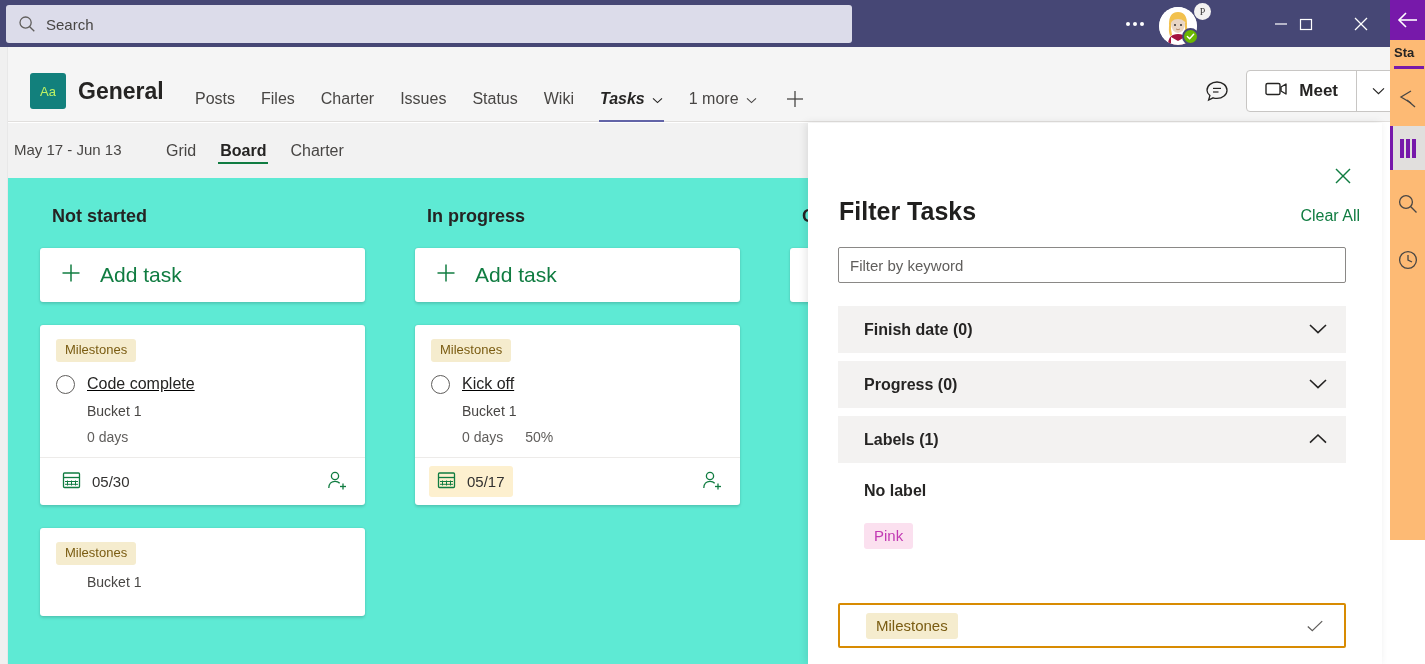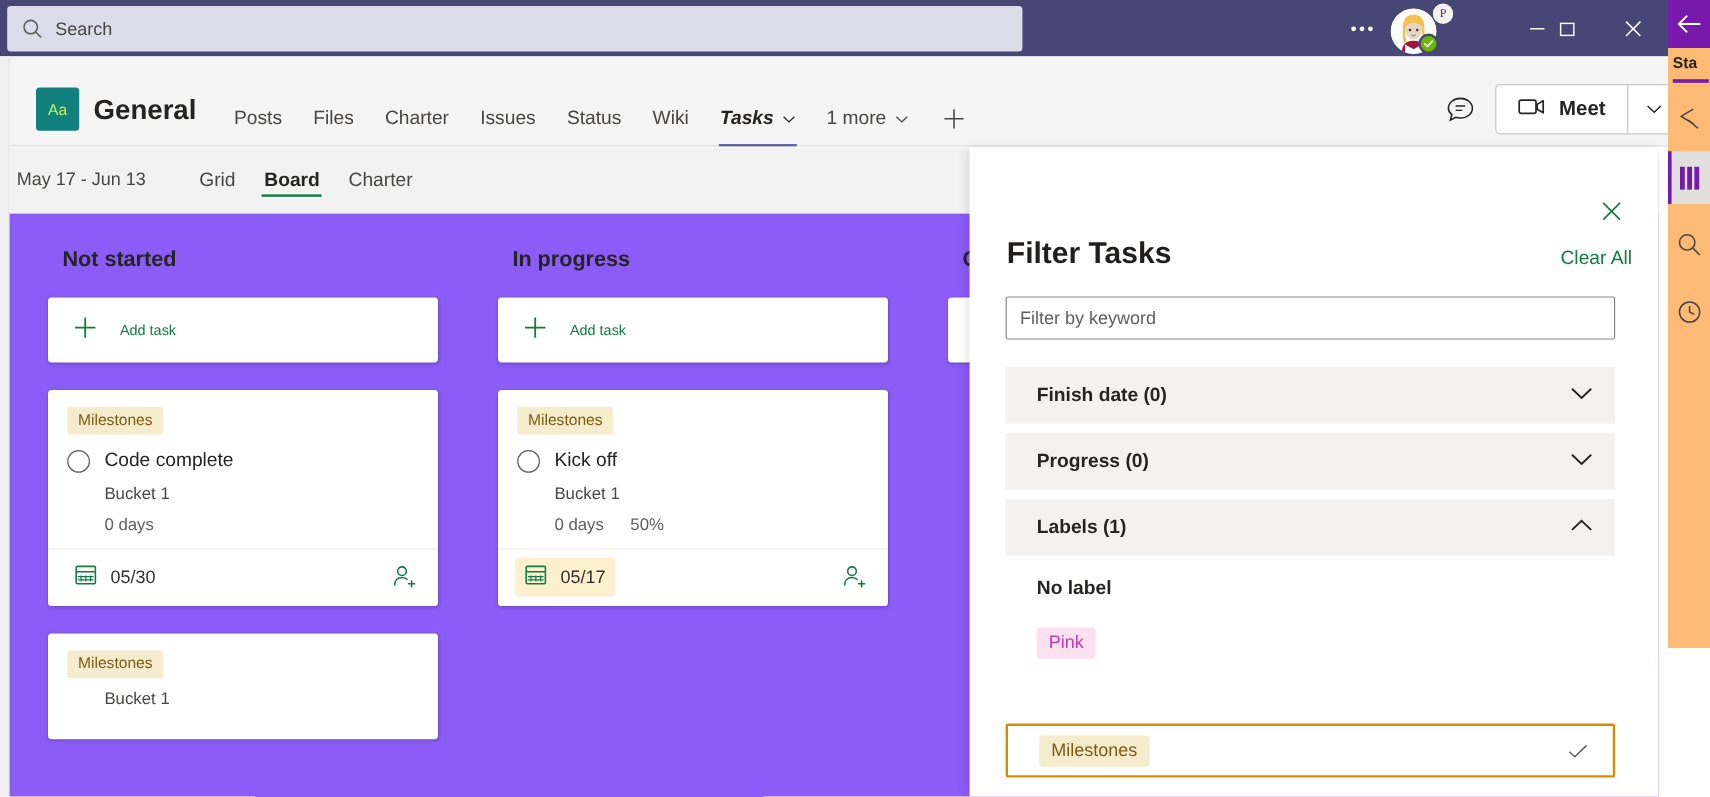--- a/index.html
+++ b/index.html
@@ -104,41 +104,41 @@
   .view {
     position:relative; padding:0 12px; height:55px; display:flex; align-items:center;
     font-size:16px; color:#484644; cursor:pointer;
   }
   .view.active { color:#252423; font-weight:bold; }
   .view.active::after {
     content:""; position:absolute; left:10px; right:10px; bottom:14px; height:2.5px; background:#107c41;
   }
 
   
-  .board { position:absolute; left:8px; top:178px; width:1374px; height:486px; background:#8b5cf6; overflow:hidden;}
+  .board { position:absolute; left:8px; top:178px; width:1374px; height:486px; background:#5eead4; overflow:hidden;}
   .col { position:absolute; top:0; width:340px; }
   .col.c0 { left:28px; }
   .col.c1 { left:403px; }
   .col.c2 { left:778px; }
   .col-title { font-size:18px; font-weight:bold; color:#252423; margin:28px 0 0 16px; }
   .card {
     width:325px; margin-left:4px; background:#fff; border-radius:3px;
     box-shadow:0 1.5px 3px rgba(0,0,0,.13), 0 0 2px rgba(0,0,0,.10);
   }
   .addtask {
     margin-top:21px; height:54px; display:flex; align-items:center; gap:18px; padding-left:20px;
     cursor:pointer;
   }
-  .addtask-label { font-size:12px; color:#107c41; }
+  .addtask-label { font-size:21px; color:#107c41; }
   .taskcard { margin-top:23px; padding:14px 16px 0 16px; }
   .chip {
     display:inline-block; padding:4px 9px; border-radius:3px; font-size:13px; line-height:1.15;
   }
   .chip.milestones { background:#f5ecce; color:#7a5c12; }
-  .task-row { display:flex; align-items:center; gap:12px; margin-top:13px; }
+  .task-row { display:flex; align-items:center; gap:12px; margin-top:13px;text-decoration:underline; }
   .radio { width:19px; height:19px; border:1.4px solid #605e5c; border-radius:50%; flex:none; cursor:pointer;}
   .task-name { font-size:16px; color:#252423; }
   .task-bucket { font-size:14px; color:#484644; margin:9px 0 0 31px; }
   .task-meta { display:flex; gap:22px; margin:10px 0 0 31px; }
   .task-meta span { font-size:14px; color:#605e5c; }
   .task-foot {
     margin-top:12px; border-top:1px solid #edebe9; height:48px;
     display:flex; align-items:center; justify-content:space-between;
     margin-left:-16px; margin-right:-16px; padding:0 14px;
   }

